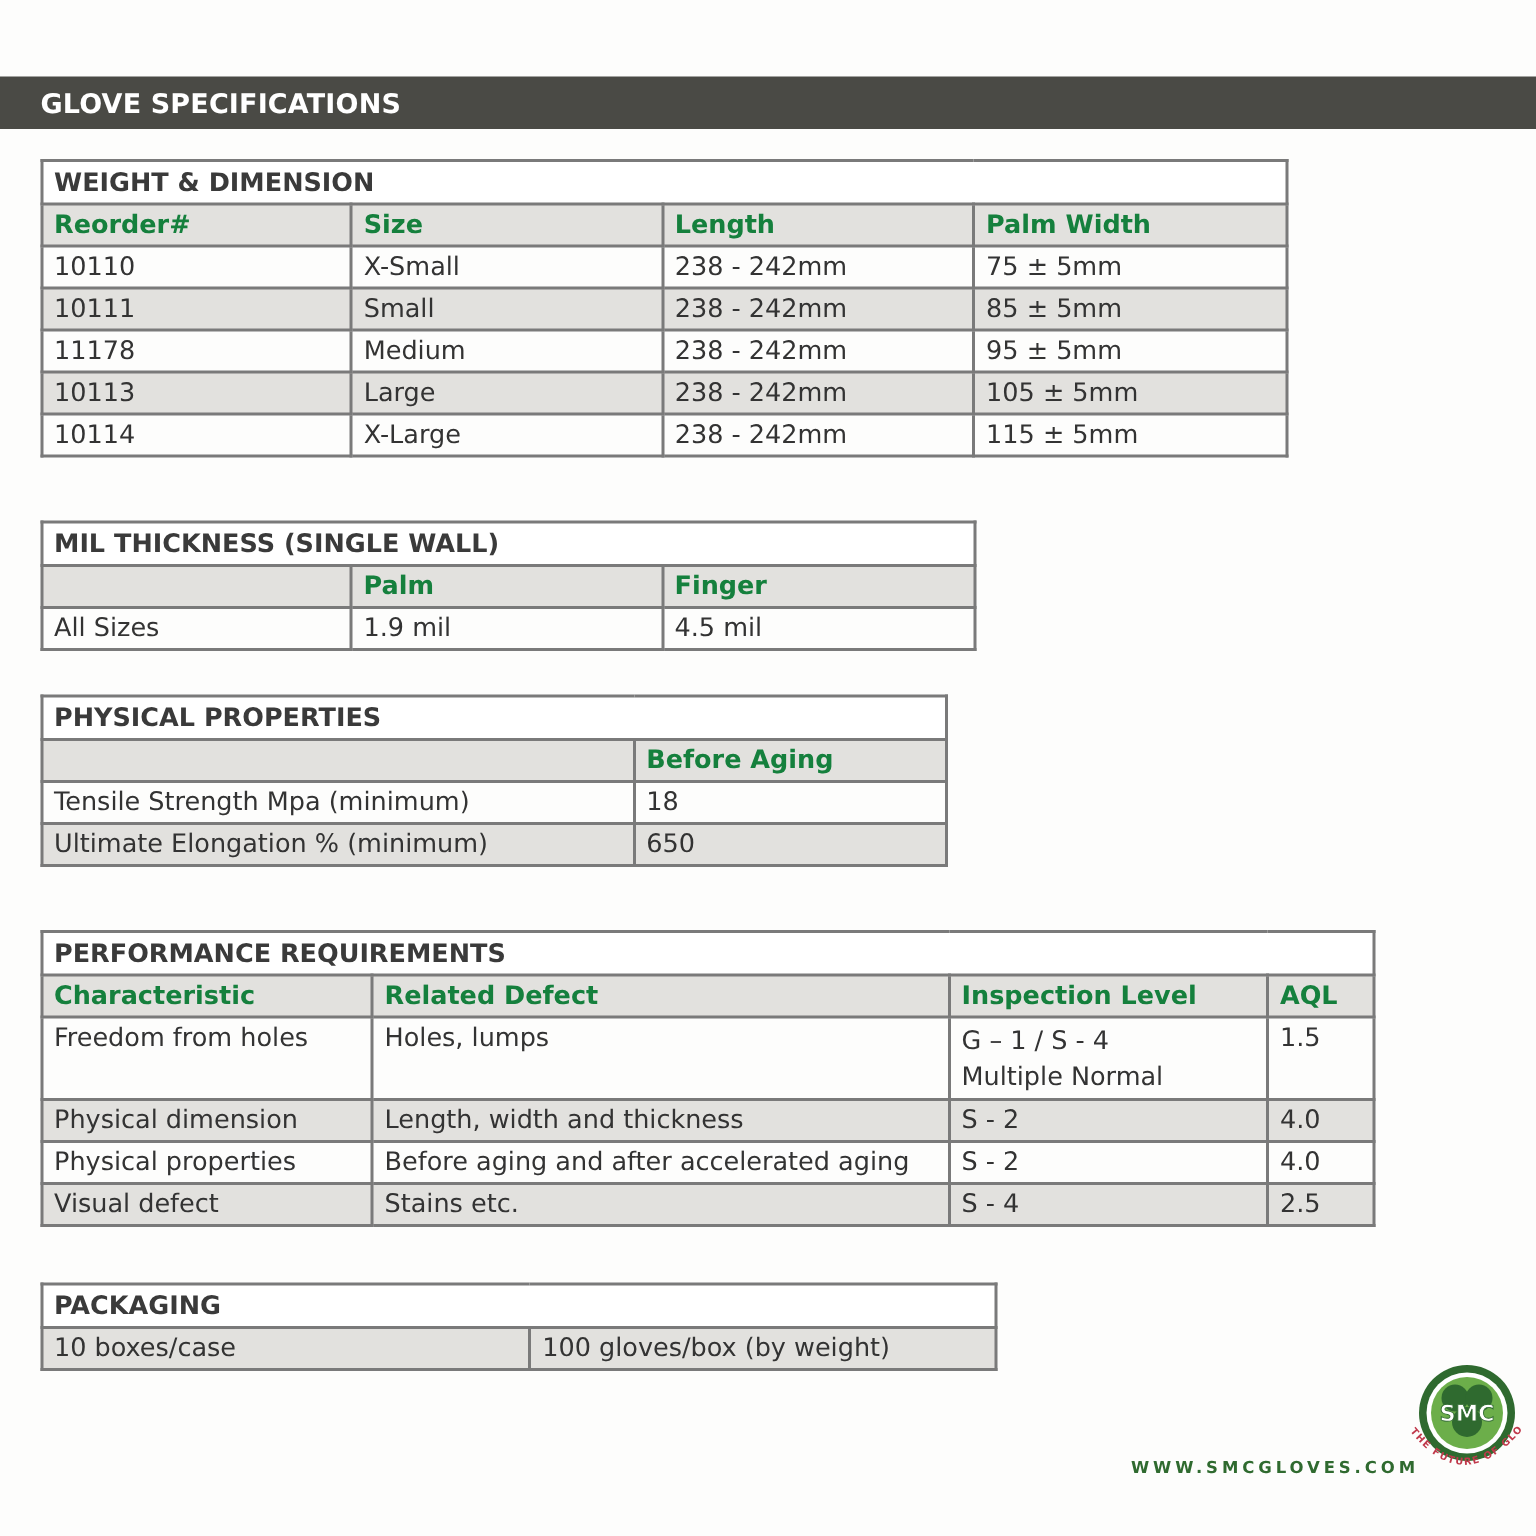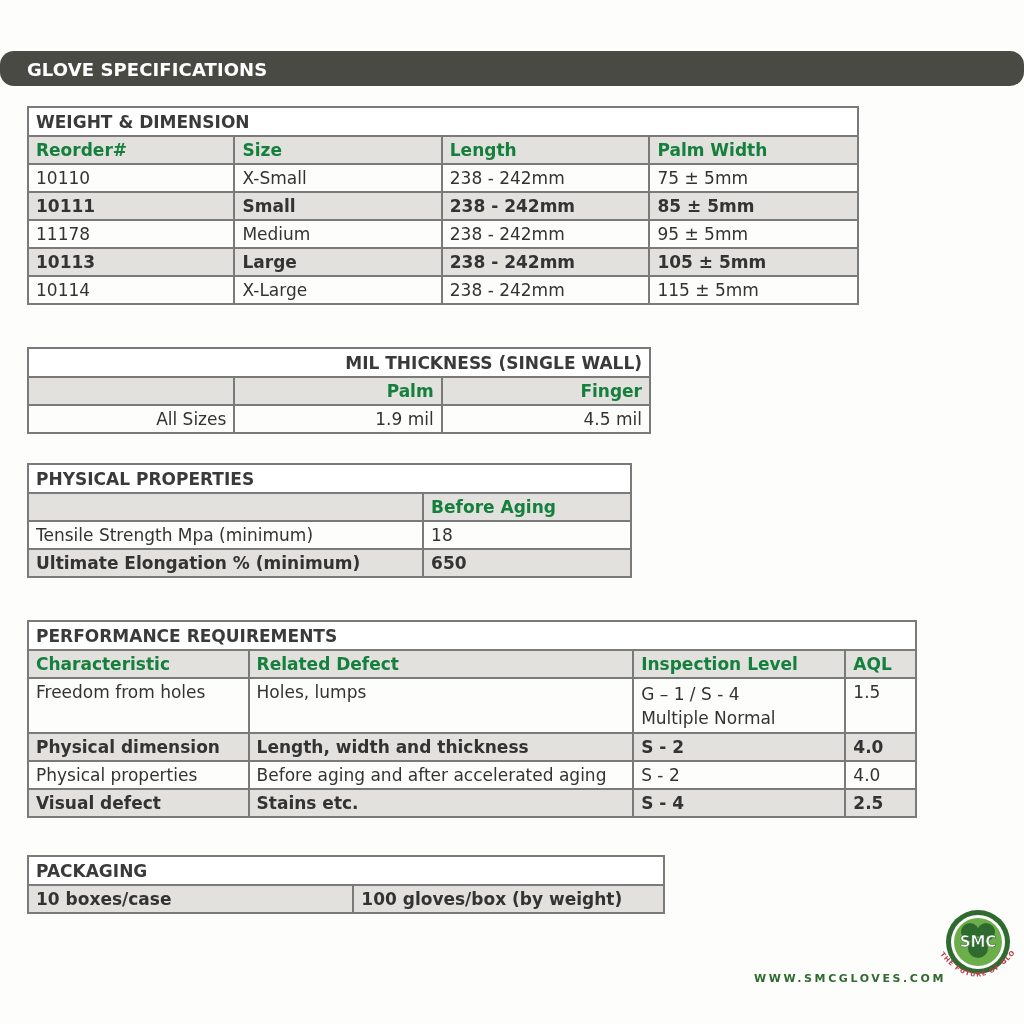--- a/index.html
+++ b/index.html
@@ -1,24 +1,24 @@
 <!DOCTYPE html>
 <html><head>
 <meta charset="utf-8">
 <style>
   html, body { margin:0; padding:0; }
   body { width:1024px; height:1024px; background:#fdfdfc; position:relative; overflow:hidden;
          font-family:"DejaVu Sans", sans-serif; color:#2f2f2f; }
   .banner { position:absolute; left:0; top:51px; width:1024px; height:35px; background:#4a4a45;
-            color:#fff; font-weight:bold; font-size:18px; line-height:37px; box-sizing:border-box; padding-left:27px; letter-spacing:0.1px;border-radius:14px; }
+            color:#fff; font-weight:bold; font-size:18px; line-height:37px; box-sizing:border-box; padding-left:27px; letter-spacing:0.1px; }
   table.spec { position:absolute; border-collapse:collapse; font-size:17px; }
   table.spec td { border:2px solid #7a7a7a; padding:0 7px; height:26px; vertical-align:middle; white-space:nowrap; color:#333; }
   table.spec td.title { background:#fff; font-weight:bold; height:27px; color:#3a3a3a; }
   table.spec tr.head td { background:#e2e1de; font-weight:bold; color:#15803d; }
-  table.spec tr.alt td { background:#e2e1de;font-weight:bold; }
+  table.spec tr.alt td { background:#e2e1de; }
   table.spec tr.tall td { height:50px; vertical-align:top; padding-top:3px; }
   .logo { position:absolute; left:944px; top:908px; width:68px; height:68px; }
   .url { position:absolute; left:754px; top:972px; font-size:11px; font-weight:bold; color:#2f6a2f; letter-spacing:2.6px; }
 </style>
 </head>
 <body>
 
 <div class="banner">
   <span>GLOVE SPECIFICATIONS</span>
 </div>
@@ -66,21 +66,21 @@
   </tr>
   <tr>
     <td>10114</td>
     <td>X-Large</td>
     <td>238 - 242mm</td>
     <td>115 ± 5mm</td>
   </tr>
 </tbody>
   </table>
 
-<table class="spec" style="left:27px; top:347px; width:624px;text-align:right;">
+<table class="spec" style="left:27px; top:347px; width:624px;">
   <colgroup>
       <col style="width:207px">
       <col style="width:208px">
       <col style="width:209px">
     </colgroup>
   <tbody>
       <tr>
         <td class="title" colspan="3">MIL THICKNESS (SINGLE WALL)</td>
       </tr>
   <tr class="head">

